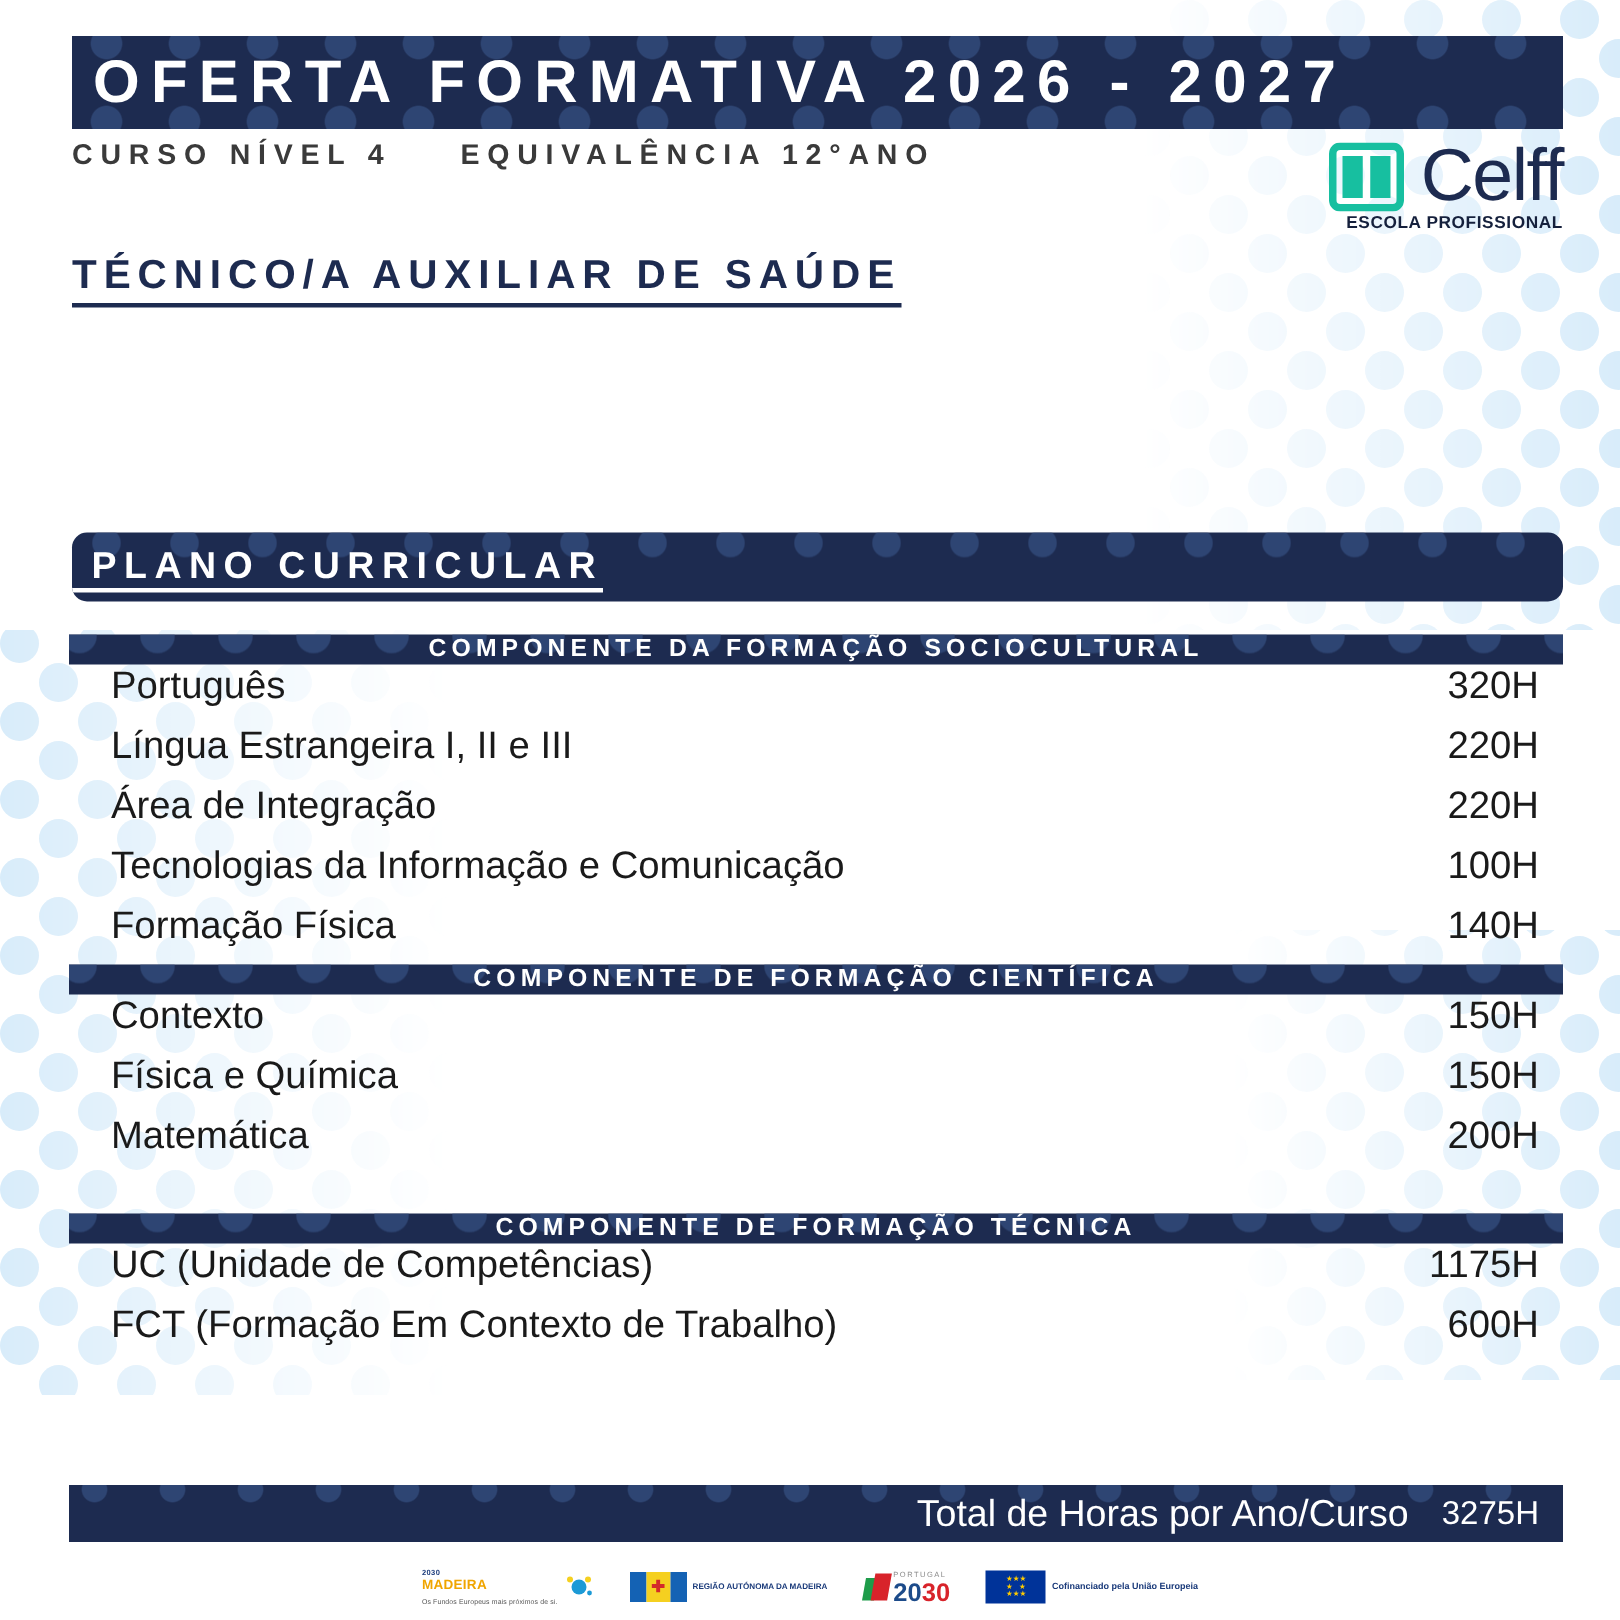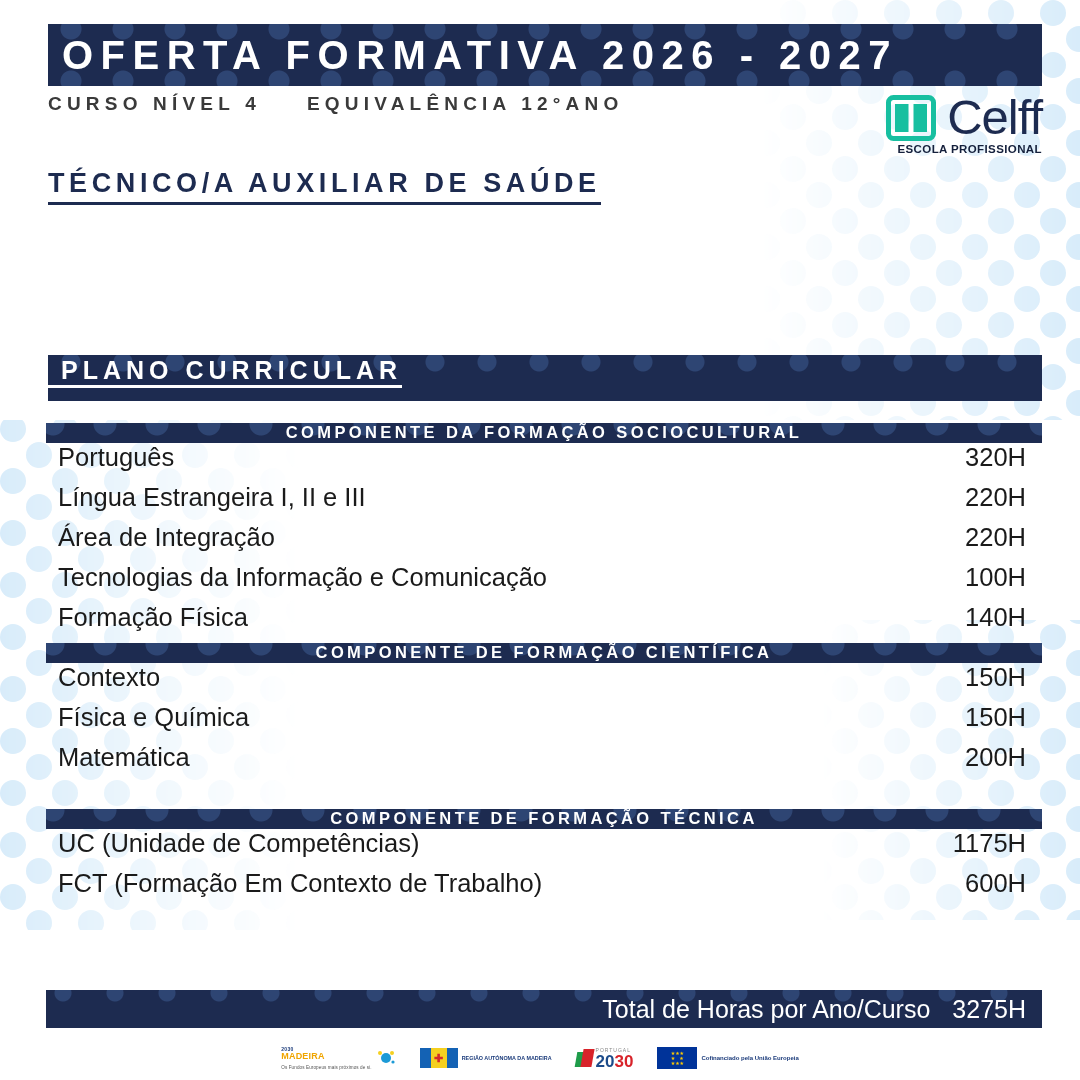--- a/index.html
+++ b/index.html
@@ -103,22 +103,23 @@
     font-size:25.5px;
     line-height:40px;
     font-weight:normal;
   }
 
   
   .plan-bar{
     position:absolute;
     left:48px;top:355px;width:994px;height:46px;
     background:#1d2b50;
-    display:flex;align-items:flex-start;
+    display:flex;align-items:center;
     overflow:hidden;
+    border-radius:10px;
   }
   .plan-bar .dotlayer{
     position:absolute;inset:0;
     background-image:radial-gradient(circle at 13px 13px, #2e4573 9px, transparent 10px);
     background-size:52px 52px;
     background-position:10px -6px;
   }
   .plan-text{
     position:relative;
     color:#ffffff;
@@ -162,20 +163,21 @@
   .rows{padding:0 2px;}
   .row{
     display:flex;align-items:baseline;justify-content:space-between;
     height:40px;
     padding:0 14px 0 10px;
   }
   .row .subject{
     color:#1a1a1a;
     font-size:25.5px;
     white-space:nowrap;
+    margin-left:16px;
   }
   .row .hours{
     color:#1a1a1a;
     font-size:25.5px;
     white-space:nowrap;
   }
   .spacer-gap{height:26px;}
 
   
   .total-bar{
@@ -188,21 +190,21 @@
   .total-bar .dotlayer{
     position:absolute;inset:0;
     background-image:radial-gradient(circle at 13px 13px, #2e4573 8px, transparent 9px);
     background-size:52px 52px;
     background-position:4px -10px;
   }
   .total-label{
     position:relative;color:#ffffff;font-size:25px;white-space:nowrap;
   }
   .total-value{
-    position:relative;color:#ffffff;font-size:25px;white-space:nowrap;
+    position:relative;color:#ffffff;font-size:22px;white-space:nowrap;
     margin-left:22px;margin-right:16px;
   }
 
   
   .footer{
     position:absolute;
     left:0;top:1036px;width:1080px;height:44px;
     display:flex;align-items:center;justify-content:center;gap:24px;
   }
   .f-logo{display:flex;align-items:center;gap:4px;}

